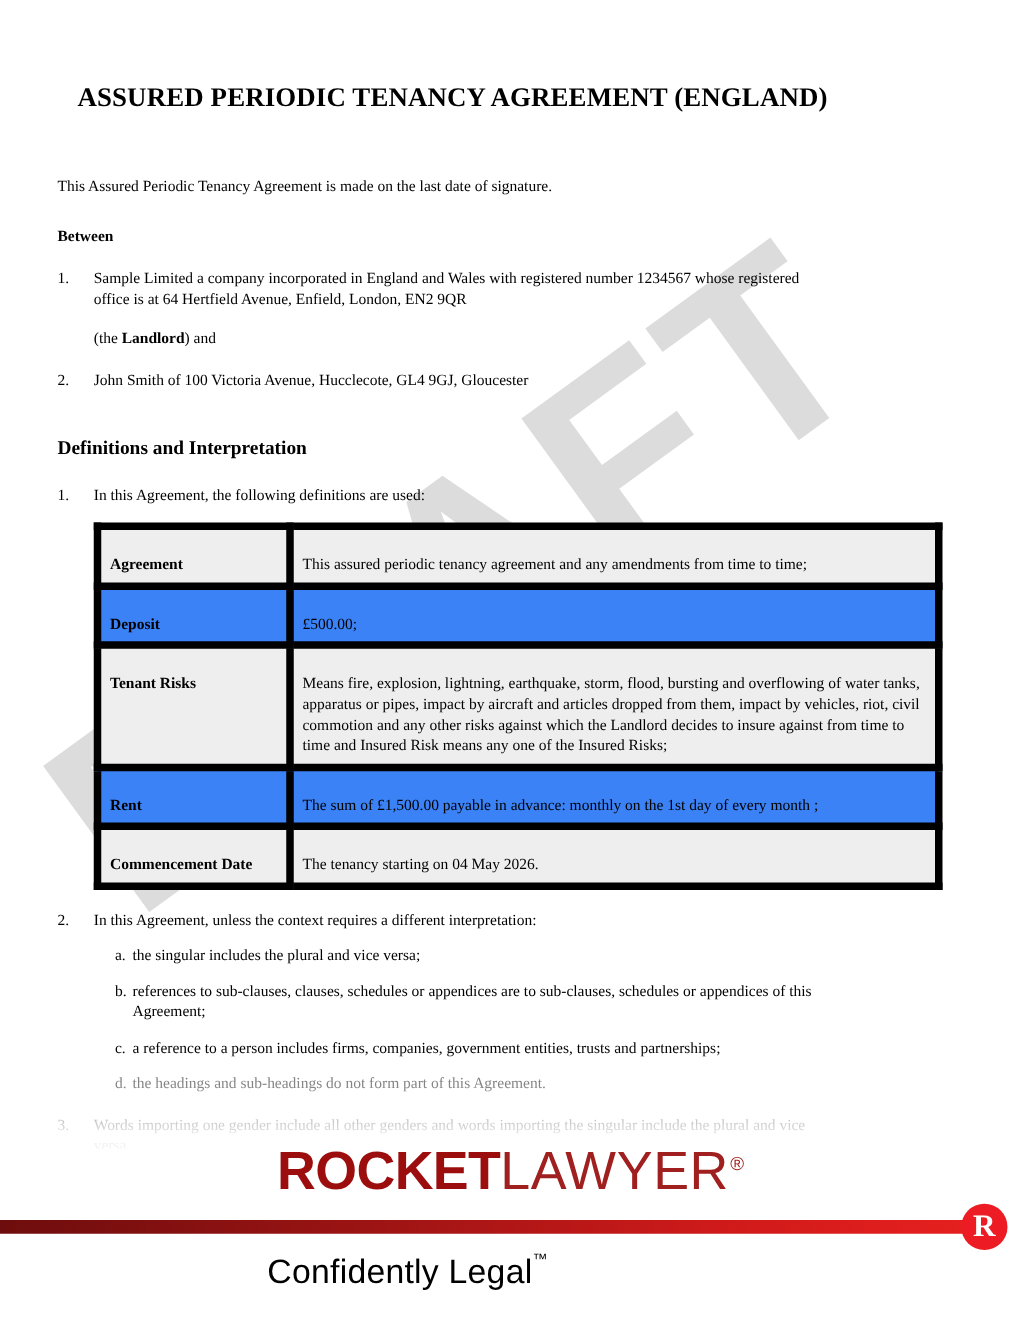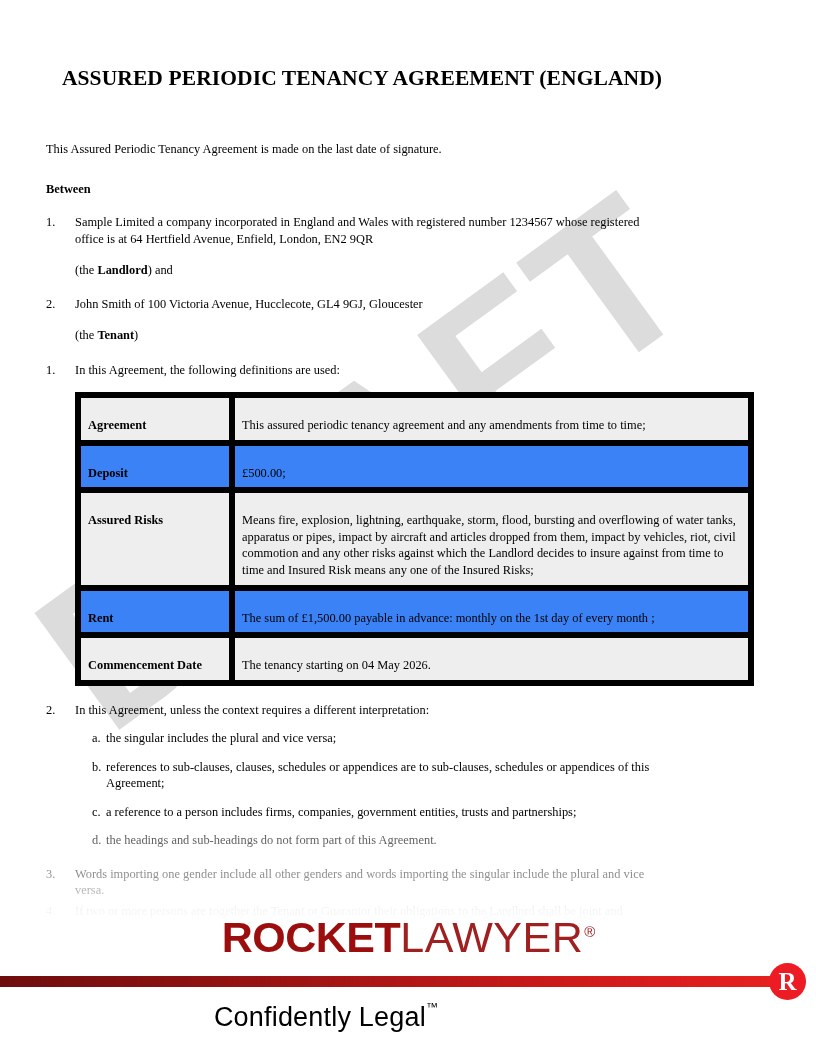--- a/index.html
+++ b/index.html
@@ -273,40 +273,40 @@
       <div class="num-row">
         <div class="num">1.</div>
         <div class="num-body">Sample Limited a company incorporated in England and Wales with registered number 1234567 whose registered office is at 64 Hertfield Avenue, Enfield, London, EN2 9QR</div>
       </div>
       <div class="party-sub"><span>(the </span><b>Landlord</b><span>) and</span></div>
 
       <div class="num-row">
         <div class="num">2.</div>
         <div class="num-body">John Smith of 100 Victoria Avenue, Hucclecote, GL4 9GJ, Gloucester</div>
       </div>
-      <div class="party-sub"><span>(the </span><b>Tenant</b><span>)</span></div>
-
+
+      <div class="section-heading">Definitions and Interpretation</div>
 
       <div class="num-row def-intro">
         <div class="num">1.</div>
         <div class="num-body">In this Agreement, the following definitions are used:</div>
       </div>
 
       <table class="defs">
         <tbody>
           <tr class="shade">
             <td class="term">Agreement</td>
             <td>This assured periodic tenancy agreement and any amendments from time to time;</td>
           </tr>
           <tr class="plain">
             <td class="term">Deposit</td>
             <td>£500.00;</td>
           </tr>
           <tr class="shade">
-            <td class="term">Assured Risks</td>
+            <td class="term">Tenant Risks</td>
             <td>Means fire, explosion, lightning, earthquake, storm, flood, bursting and overflowing of water tanks, apparatus or pipes, impact by aircraft and articles dropped from them, impact by vehicles, riot, civil commotion and any other risks against which the Landlord decides to insure against from time to time and Insured Risk means any one of the Insured Risks;</td>
           </tr>
           <tr class="plain">
             <td class="term">Rent</td>
             <td>The sum of £1,500.00 payable in advance: monthly on the 1st day of every month ;</td>
           </tr>
           <tr class="shade">
             <td class="term">Commencement Date</td>
             <td>The tenancy starting on 04 May 2026.</td>
           </tr>

